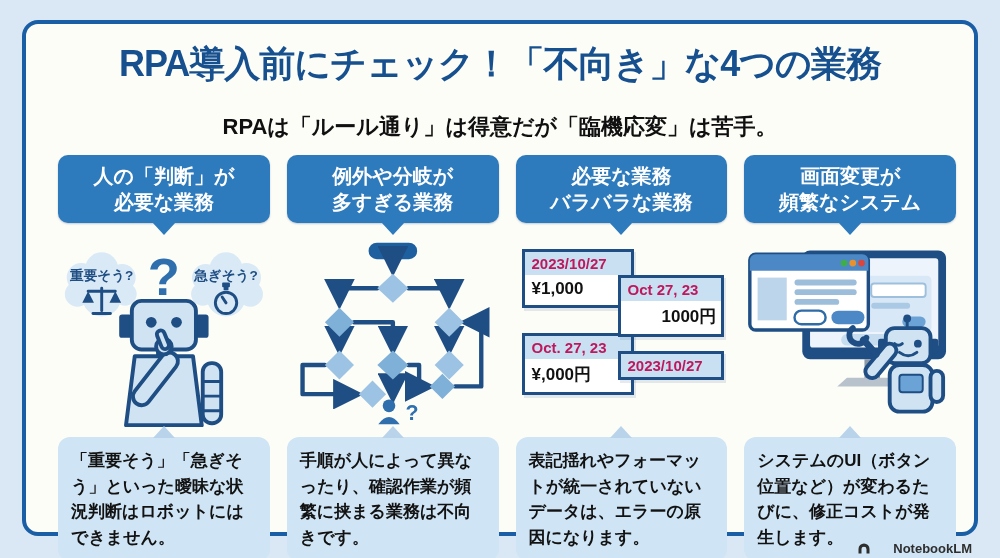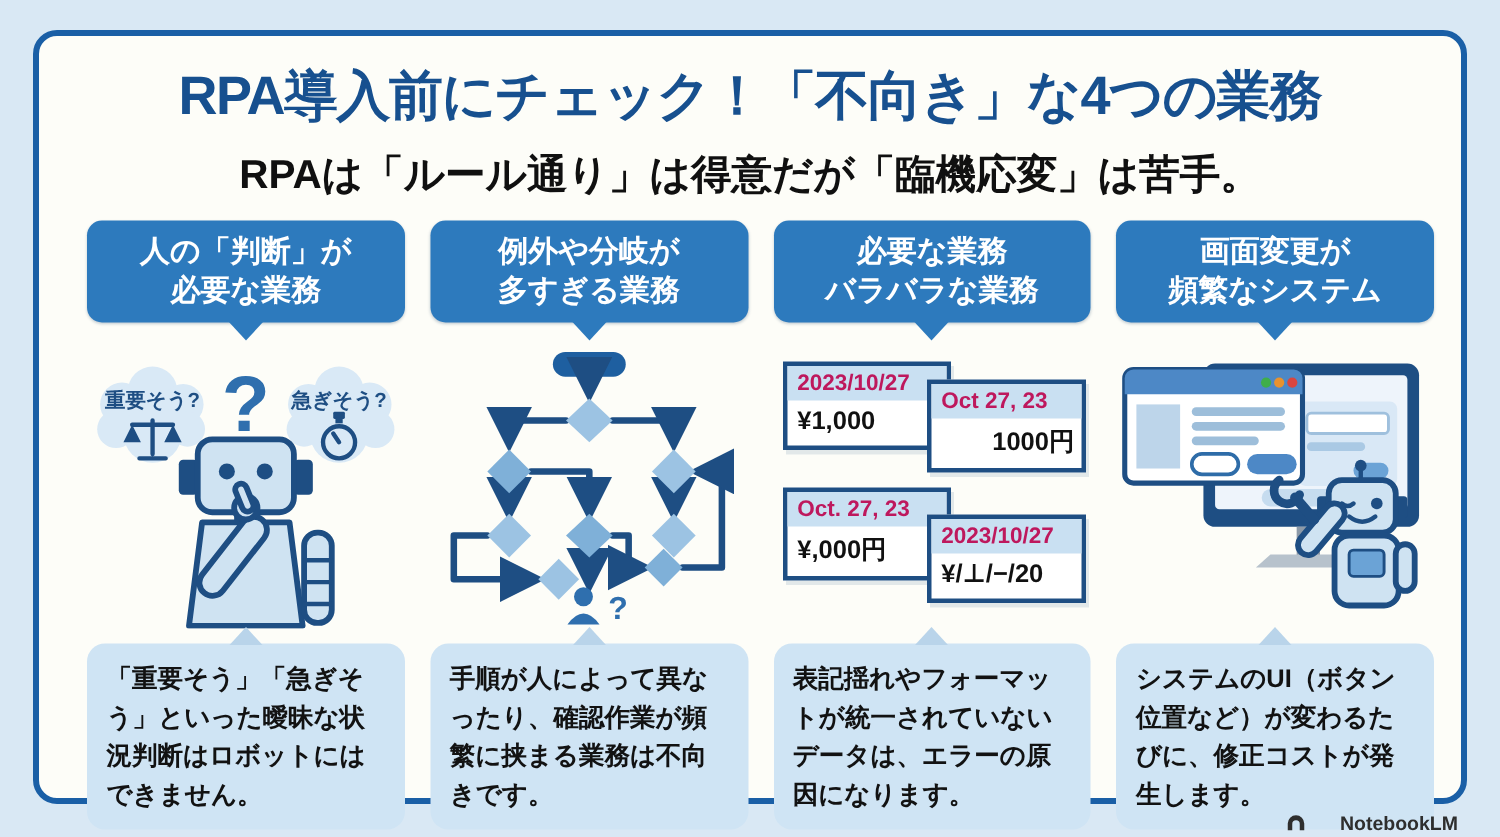--- a/index.html
+++ b/index.html
@@ -14,22 +14,22 @@
     border:4px solid var(--card-border,#1a5fa6);
     border-radius:16px;
   }
 
   .page-title {
     margin-top:16px; text-align:center;
     font-size:36px; font-weight:bold; letter-spacing:-1px;
     color:var(--title-blue,#17508f);
   }
   .page-subtitle {
-    margin-top:9px; text-align:center;
-    font-size:27px; font-weight:bold; color:#101010;
+    margin-top:23px; text-align:center;
+    font-size:22px; font-weight:bold; color:#101010;
   }
 
   .columns {
     display:grid; grid-template-columns:repeat(4,1fr);
     gap:17px; padding:13px 18px 0 18px;margin-left:14px;
   }
   .col { display:flex; flex-direction:column; }
 
   .bubble {
     position:relative; background:var(--bubble,#2d7abd);
@@ -237,31 +237,30 @@
             <span>バラバラな業務</span>
           </div>
           <div class="bubble-tail"></div>
         </div>
 
         <div class="illus">
           <div class="dcard" style="left:6px; top:12px; width:112px; z-index:1;">
             <div class="ch">2023/10/27</div>
             <div class="cv">¥1,000</div>
           </div>
-          <div class="dcard" style="left:102px; top:24px; width:106px; z-index:2;">
+          <div class="dcard" style="left:102px; top:38px; width:106px; z-index:2;">
             <div class="ch">Oct 27, 23</div>
             <div class="cv right">1000円</div>
           </div>
           <div class="dcard" style="left:6px; top:96px; width:112px; z-index:1;">
             <div class="ch">Oct. 27, 23</div>
             <div class="cv">¥,000円</div>
           </div>
           <div class="dcard" style="left:102px; top:114px; width:106px; z-index:2;">
             <div class="ch">2023/10/27</div>
-            <div class="cv">¥/⊥/−/20</div>
           </div>
         </div>
 
         <div class="desc">
           <div class="desc-tail"></div>
           <span>表記揺れやフォーマットが統一されていないデータは、エラーの原因になります。</span>
         </div>
       </div>
 
       <div class="col">

